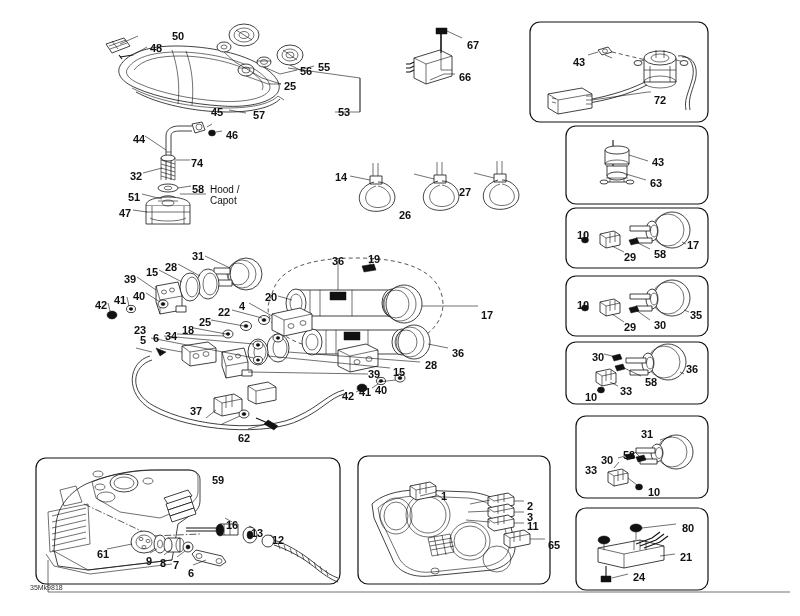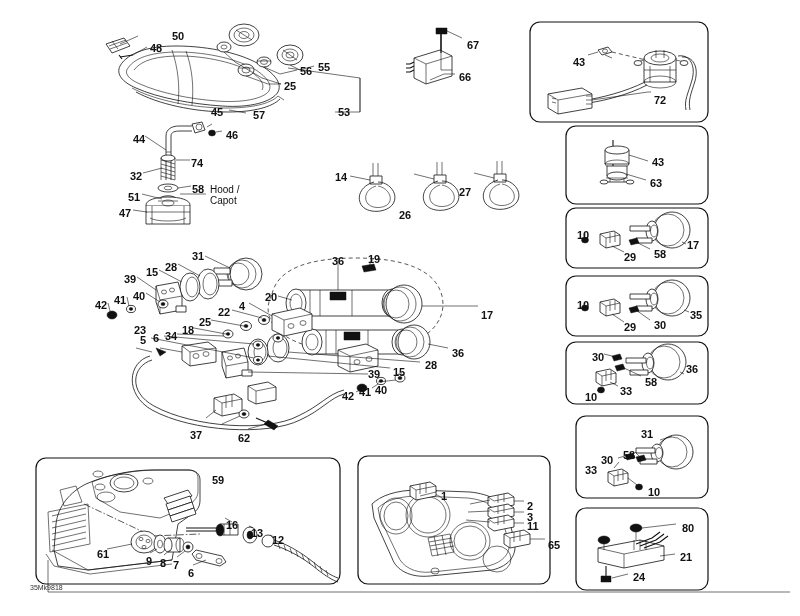--- a/index.html
+++ b/index.html
@@ -774,21 +774,21 @@
     <span class="callout" style="left:153px;top:333px;">6</span>
     <span class="callout" style="left:140px;top:335px;">5</span>
     <span class="callout" style="left:122px;top:325px;margin-left:12px;">23</span>
     <span class="callout" style="left:452px;top:348px;">36</span>
     <span class="callout" style="left:425px;top:360px;">28</span>
     <span class="callout" style="left:393px;top:367px;">15</span>
     <span class="callout" style="left:368px;top:369px;">39</span>
     <span class="callout" style="left:375px;top:385px;">40</span>
     <span class="callout" style="left:359px;top:387px;">41</span>
     <span class="callout" style="left:342px;top:391px;">42</span>
-    <span class="callout" style="left:190px;top:430px;">37</span>
+    <span class="callout" style="left:190px;top:406px;">37</span>
     <span class="callout" style="left:212px;top:428px;margin-top:47px;">59</span>
     <span class="callout" style="left:238px;top:433px;">62</span>
     <span class="callout" style="left:577px;top:230px;">10</span>
     <span class="callout" style="left:624px;top:252px;">29</span>
     <span class="callout" style="left:654px;top:249px;">58</span>
     <span class="callout" style="left:687px;top:240px;">17</span>
     <span class="callout" style="left:577px;top:300px;">10</span>
     <span class="callout" style="left:624px;top:322px;">29</span>
     <span class="callout" style="left:654px;top:320px;">30</span>
     <span class="callout" style="left:690px;top:310px;">35</span>

